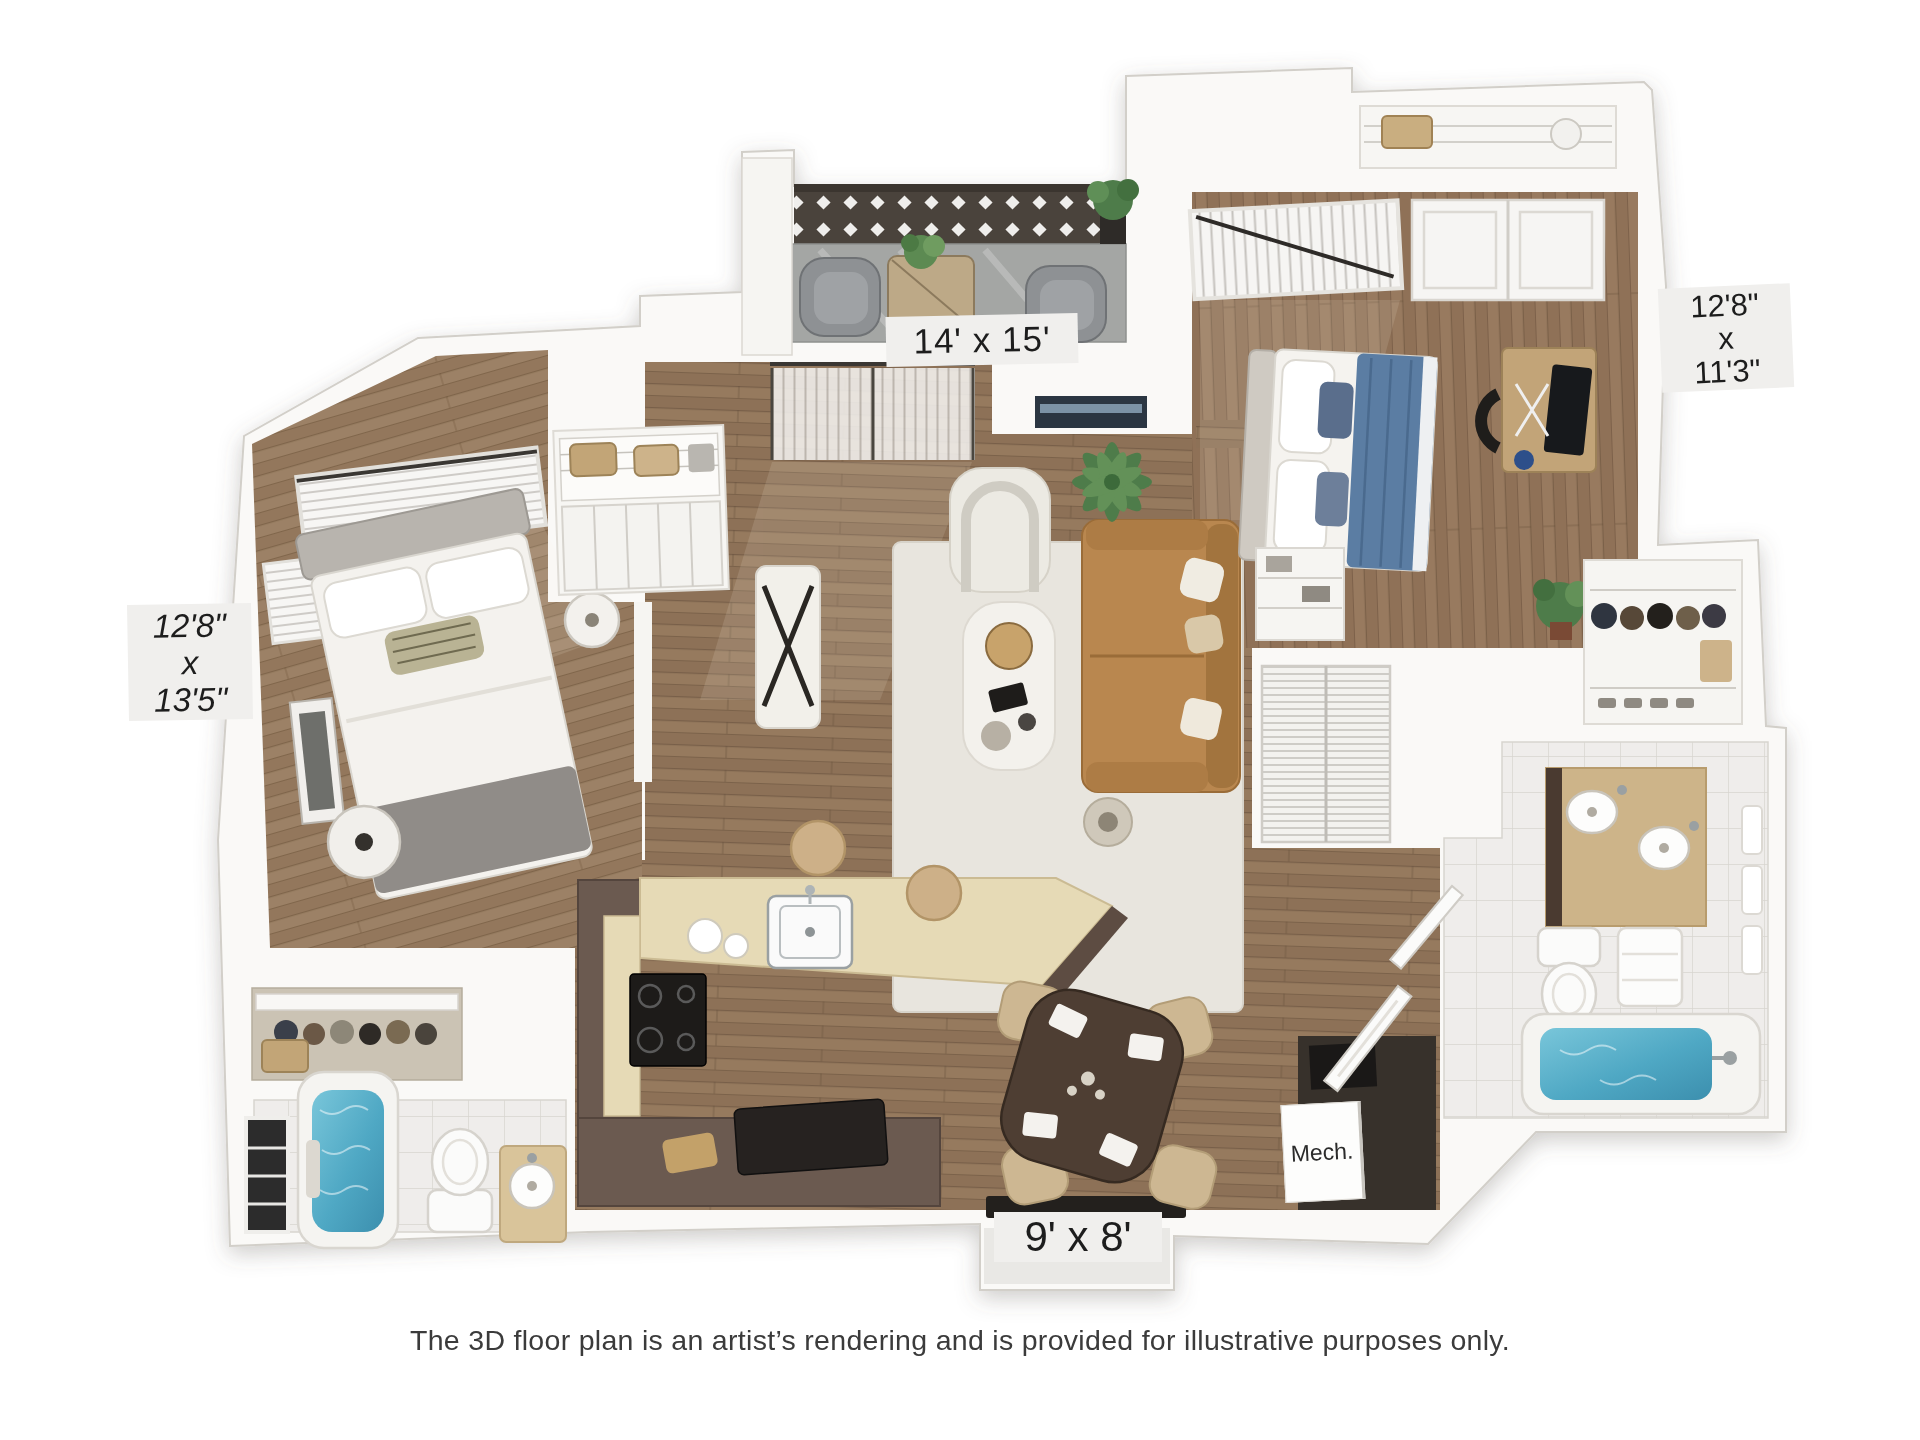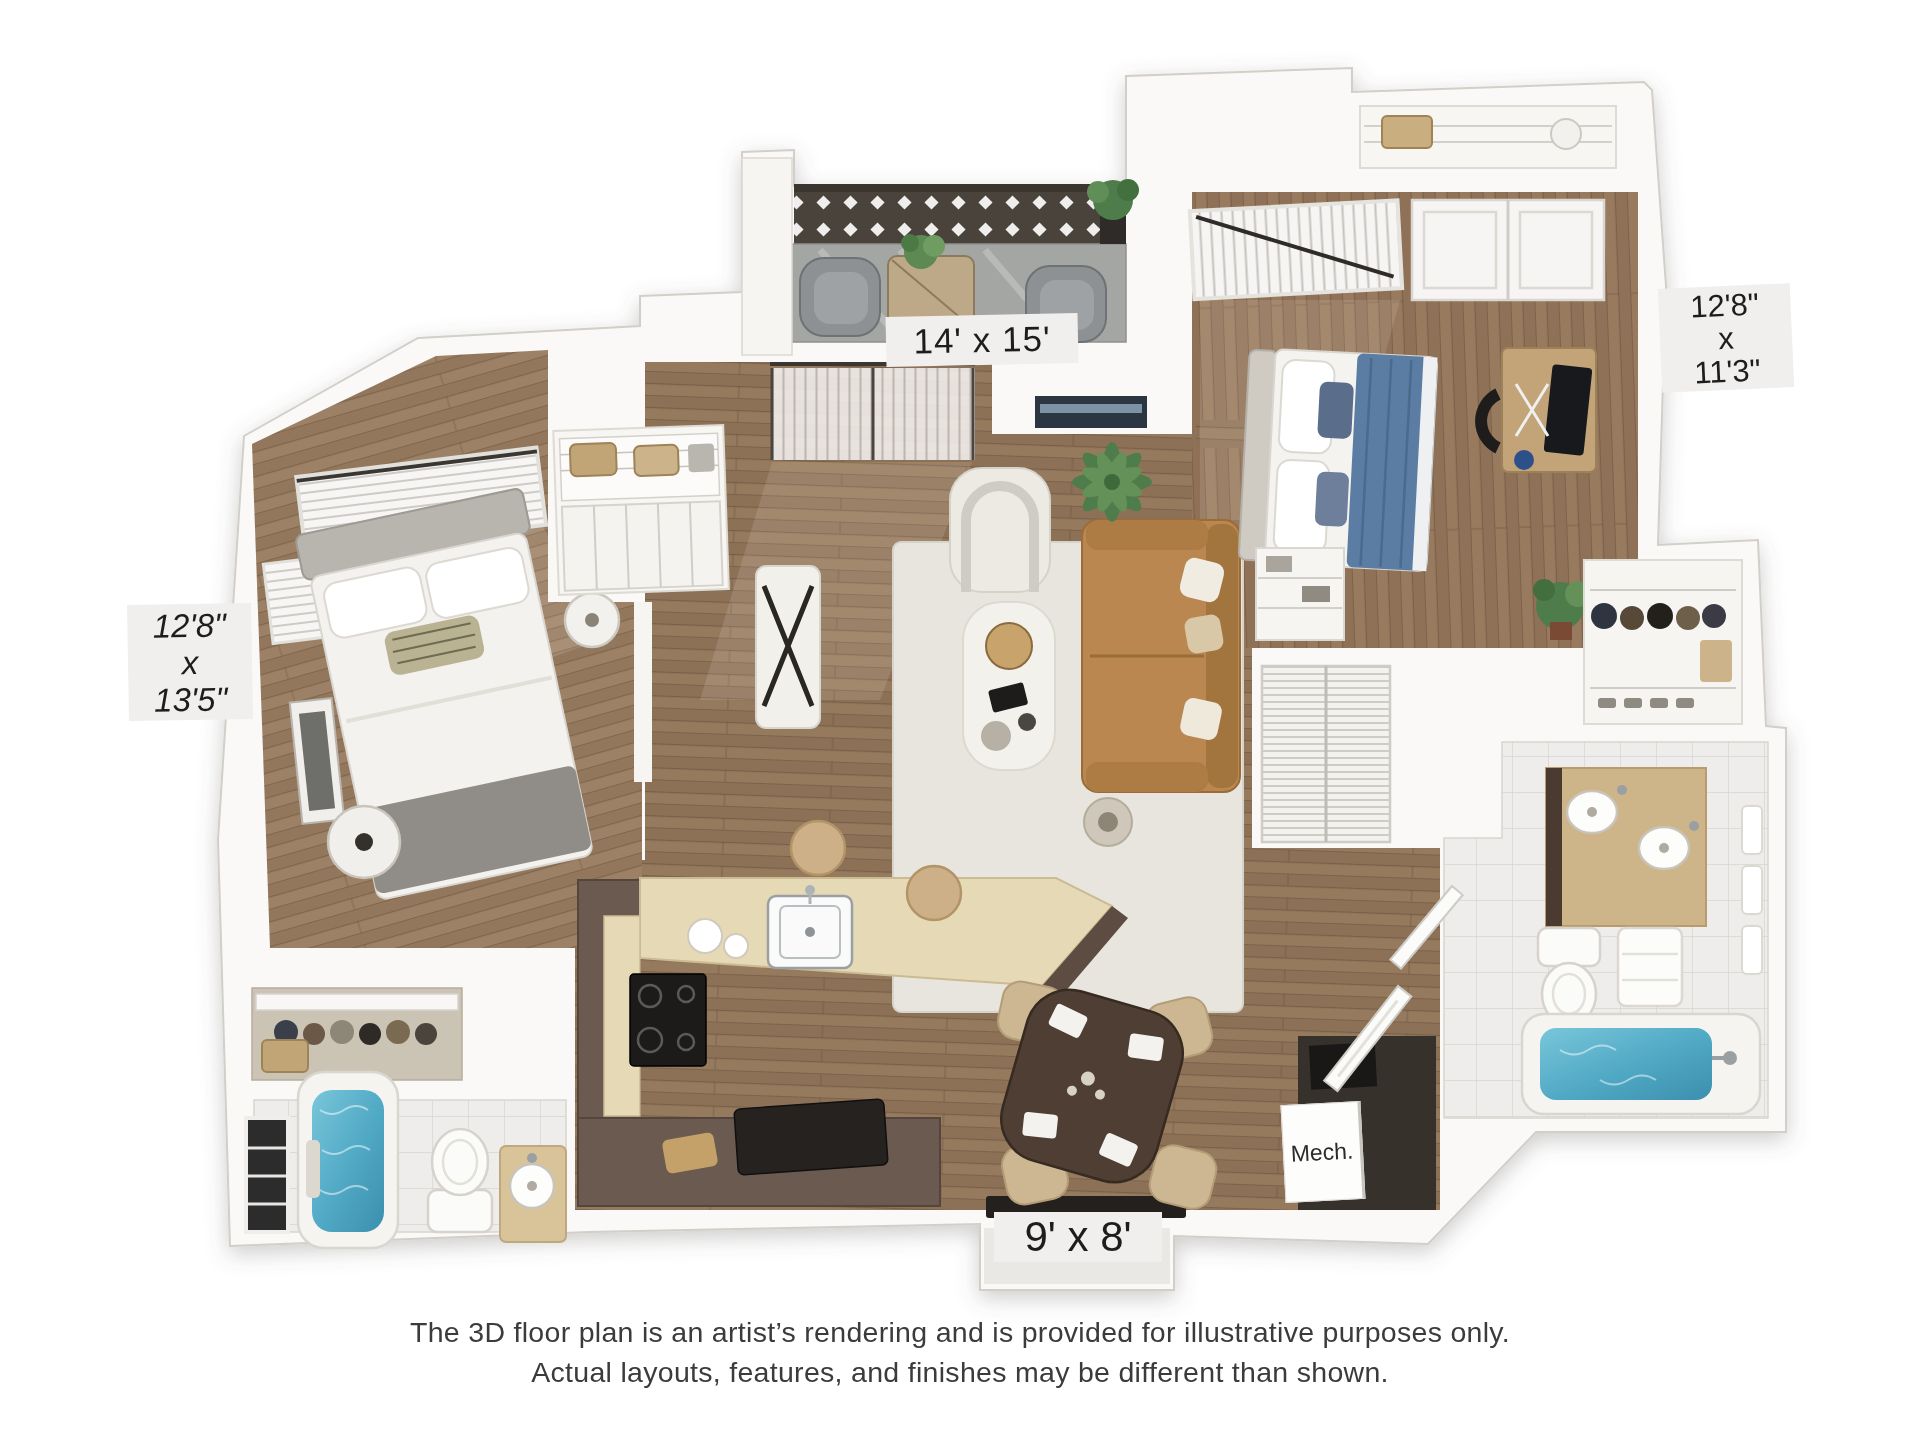--- a/index.html
+++ b/index.html
@@ -16,21 +16,21 @@
                   line-height:33px;transform:rotate(-2.5deg);}
   .label-bd-left{left:128px;top:604px;width:124px;height:116px;font-size:33px;
                  line-height:37px;font-style:italic;transform:rotate(-1deg);}
   .label-patio{left:994px;top:1212px;width:168px;height:50px;font-size:42px;}
   .label-mech{position:absolute;left:1283px;top:1103px;width:76px;height:96px;
               display:flex;align-items:center;justify-content:center;
               background:#fdfdfc;border:1px solid #dedbd5;border-right:3px solid #c8c5bf;
               font-size:23px;color:#2b2b2b;transform:rotate(-3deg);}
   .disclaimer{position:absolute;left:0;top:1312px;width:100%;text-align:center;
               color:#3b3b3b;font-size:28.5px;line-height:40px;letter-spacing:.3px;}
-  .disclaimer p{margin:0;}
+  .disclaimer p{margin:8px;}
 </style>
 </head>
 <body>
 
 <div class="stage">
 
 <svg width="1920" height="1440" viewBox="0 0 1920 1440">
 <defs>
   <pattern id="pH" width="230" height="24" patternUnits="userSpaceOnUse" patternTransform="rotate(2)">
     <rect width="230" height="24" fill="#8d7157"></rect>
@@ -505,16 +505,15 @@
   <span>x</span>
   <span>13'5"</span>
 </div>
 
 <div class="dim label-patio">9' x 8'</div>
 
 <div class="label-mech">Mech.</div>
 
 <div class="disclaimer">
   <p>The 3D floor plan is an artist’s rendering and is provided for illustrative purposes only.</p>
-  <p>Actual layouts, features, and finishes may be different than shown.</p>
 </div>
 
 </div>
 
 </body></html>

